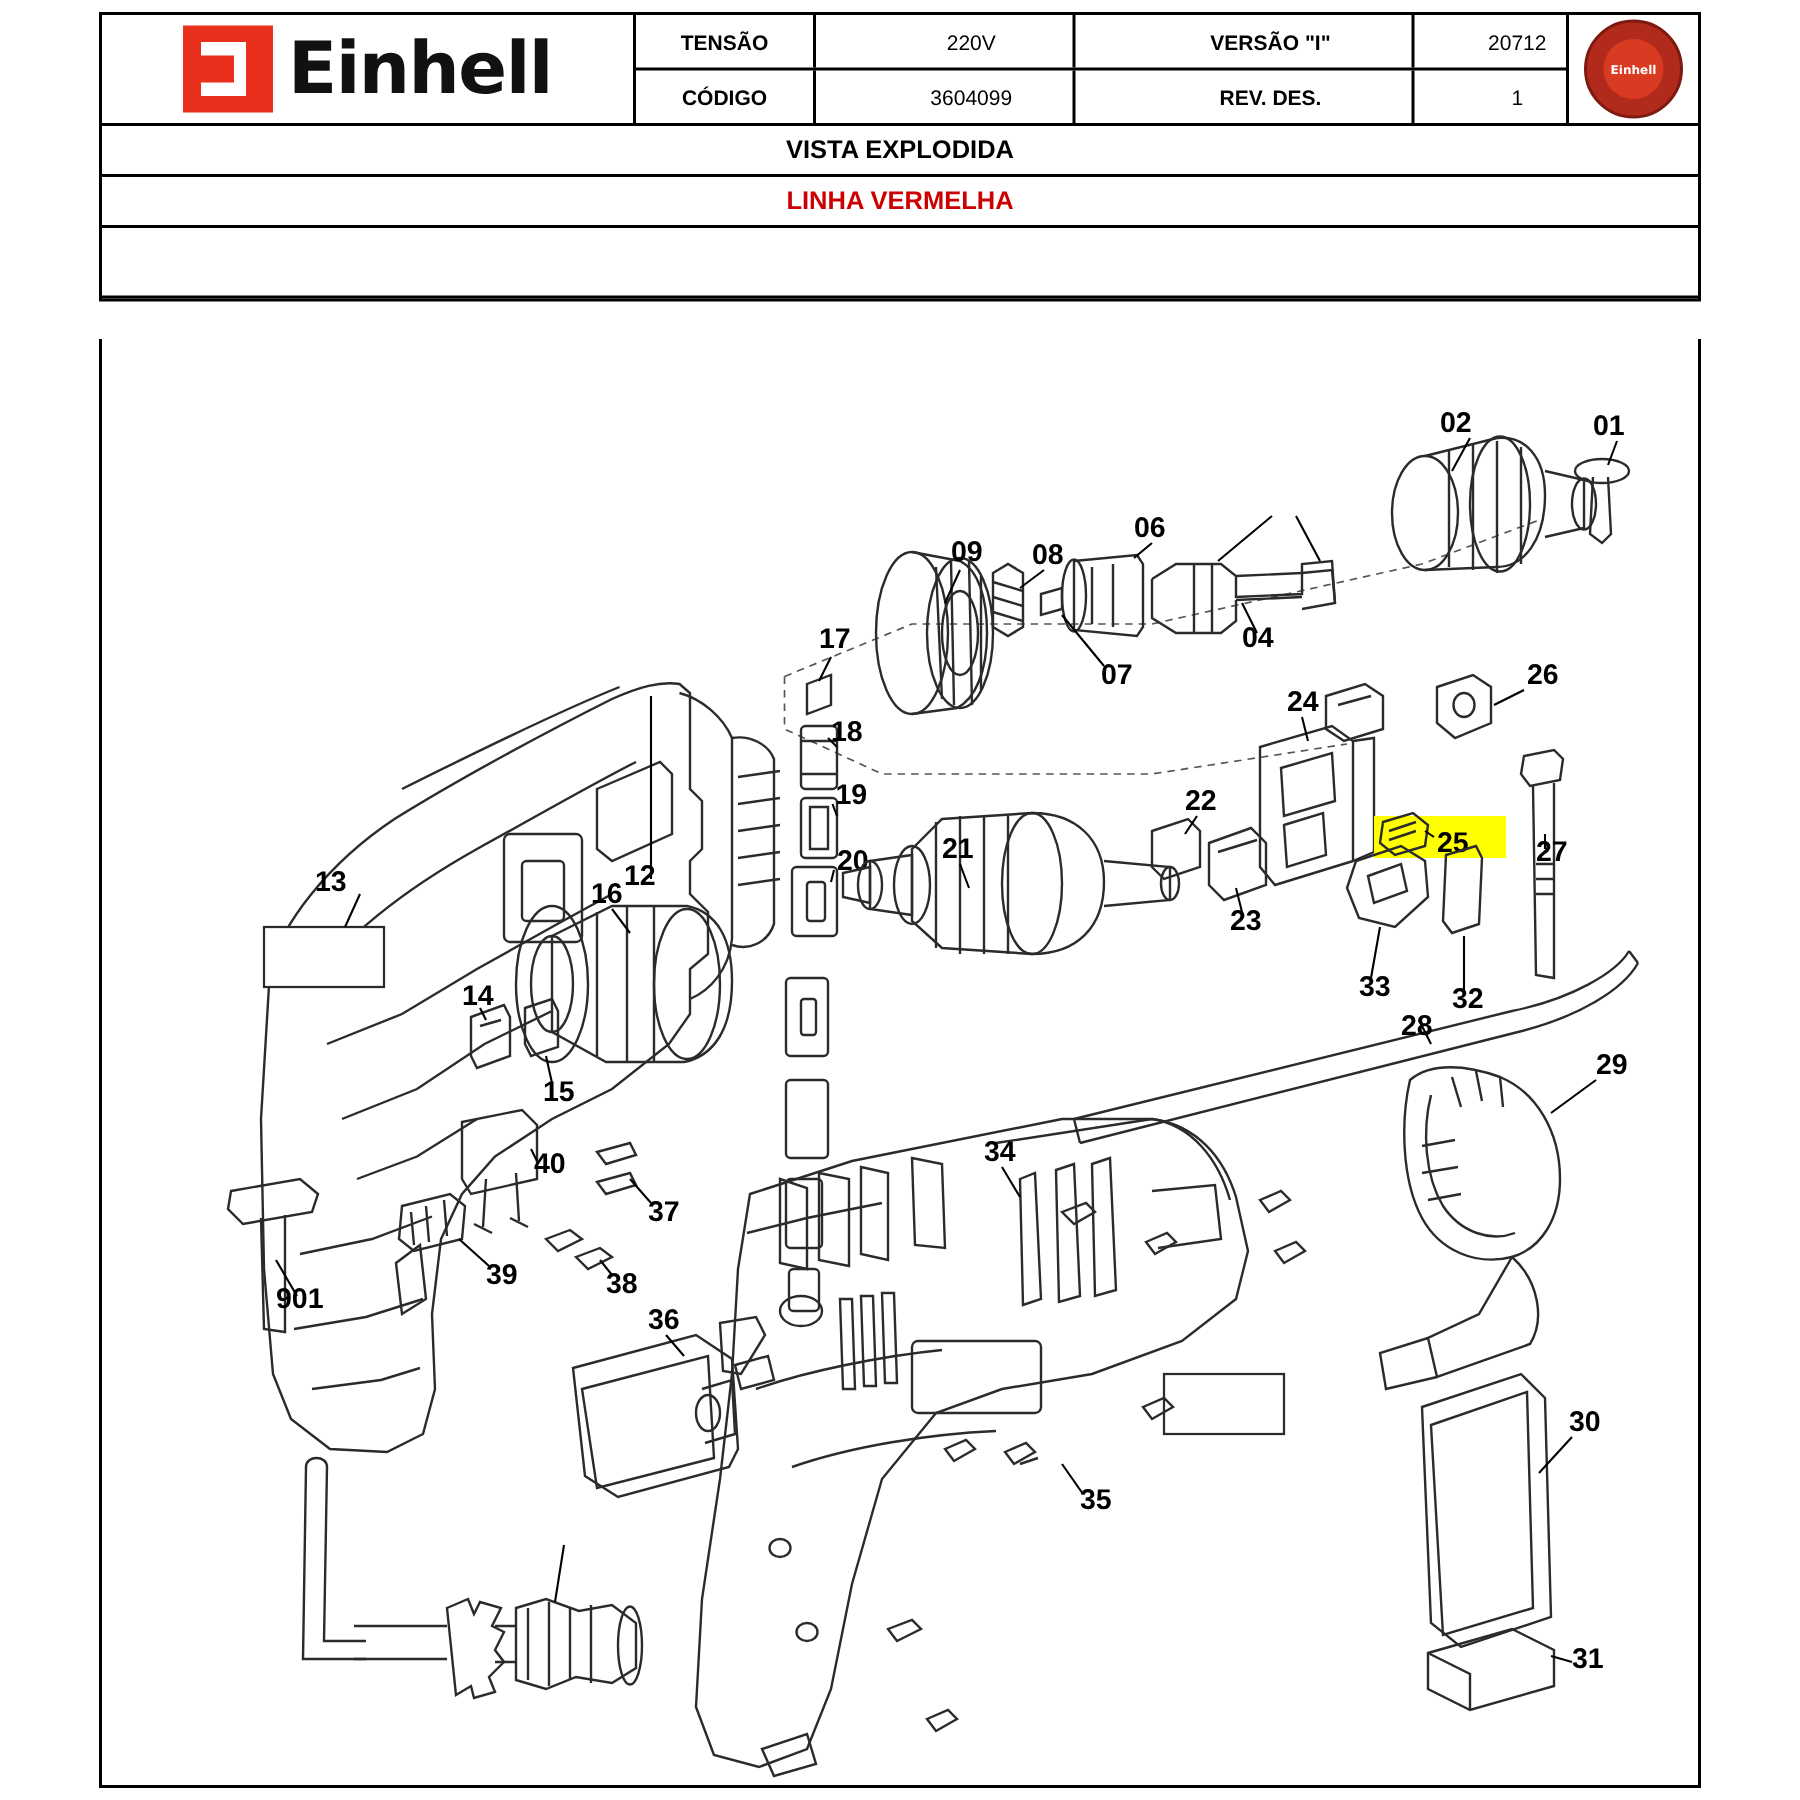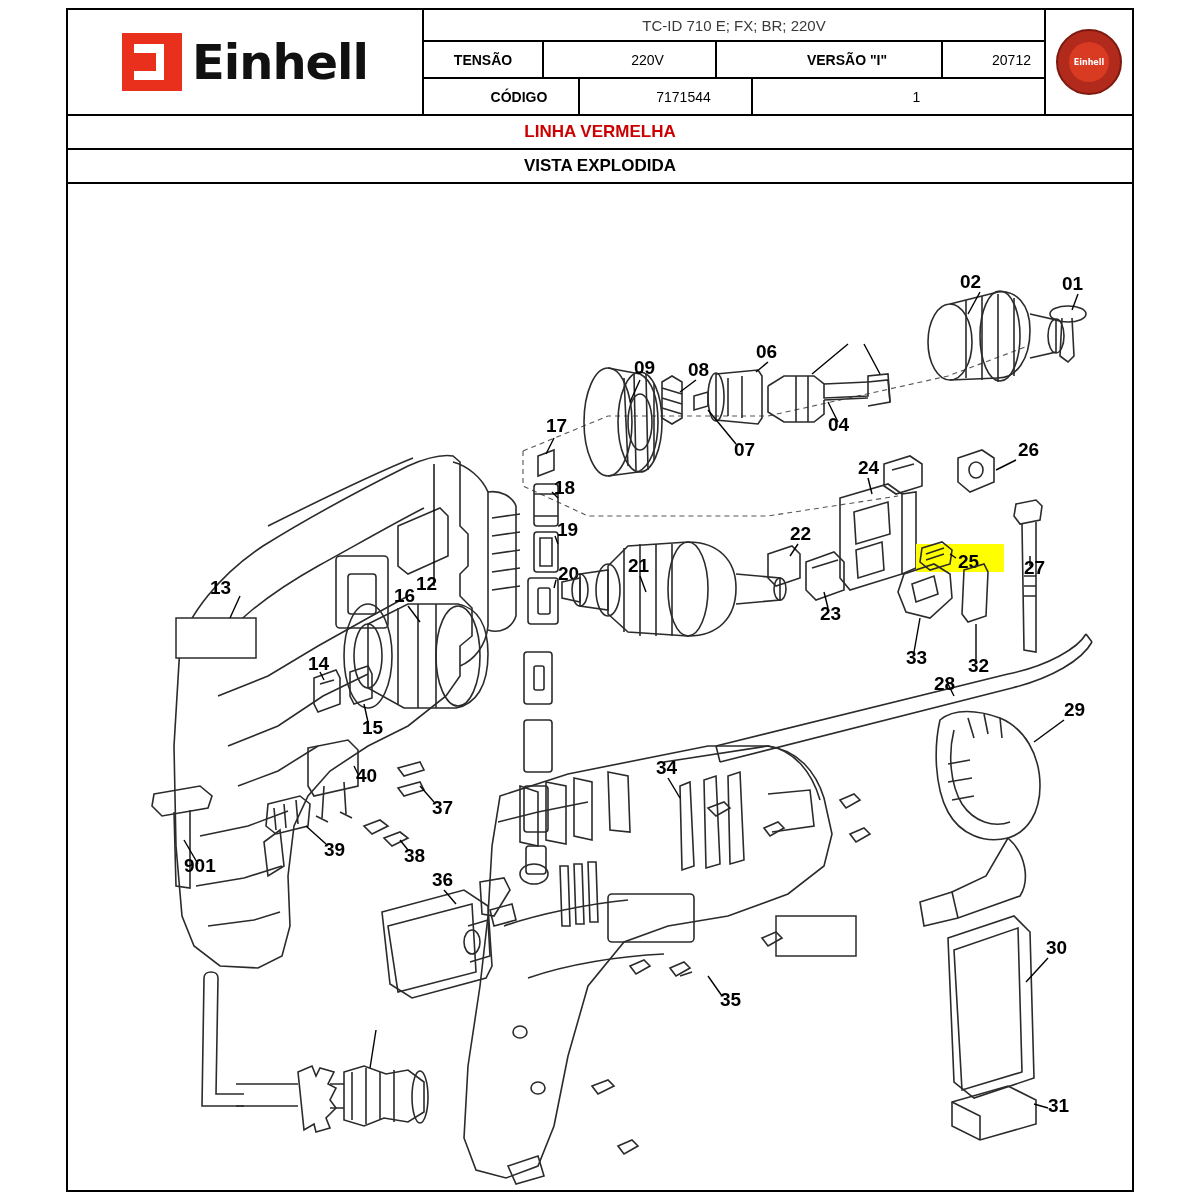--- a/index.html
+++ b/index.html
@@ -89,21 +89,21 @@
     justify-content: center;
     font-size: 15px;
     color: #3a3a3a;
   }
   .subrow {
     display: flex;
     height: 35px;
     border-bottom: 2px solid #000;
     gap: 36px;
   }
-  .subrow:last-child { border-bottom: none; padding-left: 36px; }
+  .subrow:last-child { border-bottom: none; }
   .cell {
     box-sizing: border-box;
     display: flex;
     align-items: center;
     justify-content: center;
     border-right: 2px solid #000;
     font-size: 14px;
   }
   .cell.lbl { font-weight: bold; }
   .c1 { width: 120px; }
@@ -192,47 +192,47 @@
     <div class="hdr-row">
 
       <div class="logo-cell">
         <div class="logo-wrap">
           <div class="logo-mark"></div>
           <div class="logo-text">Einhell</div>
         </div>
       </div>
 
       <div class="mid-cell">
-        <div class="title-line">TC-ID 710 E; FX; BR; 220V</div>
 
         <div class="subrow">
           <div class="cell lbl c1">TENSÃO</div>
           <div class="cell c2">220V</div>
           <div class="cell lbl c3">VERSÃO "I"</div>
           <div class="cell c4">20712</div>
         </div>
 
         <div class="subrow">
           <div class="cell lbl c1">CÓDIGO</div>
-          <div class="cell c2">7171544</div>
+          <div class="cell c2">3604099</div>
+          <div class="cell lbl c3">REV. DES.</div>
           <div class="cell c4">1</div>
         </div>
       </div>
 
       <div class="seal-cell">
         <div class="seal">
           <div class="inner">
               <span>Einhell</span>
             </div>
         </div>
       </div>
     </div>
 
+    <div class="band black">VISTA EXPLODIDA</div>
     <div class="band red">LINHA VERMELHA</div>
-    <div class="band black">VISTA EXPLODIDA</div>
     <div class="band empty"></div>
   </div>
 
   <div class="canvas">
     <svg width="1064" height="964" viewBox="0 0 1064 964" xmlns="http://www.w3.org/2000/svg">
 
       <path class="dash" d="M455 225 L540 190 L700 190 L880 150 L960 120"></path>
       <path class="dash" d="M455 225 L455 260 L520 290 L700 290 L830 270"></path>
 
       <g class="part">

